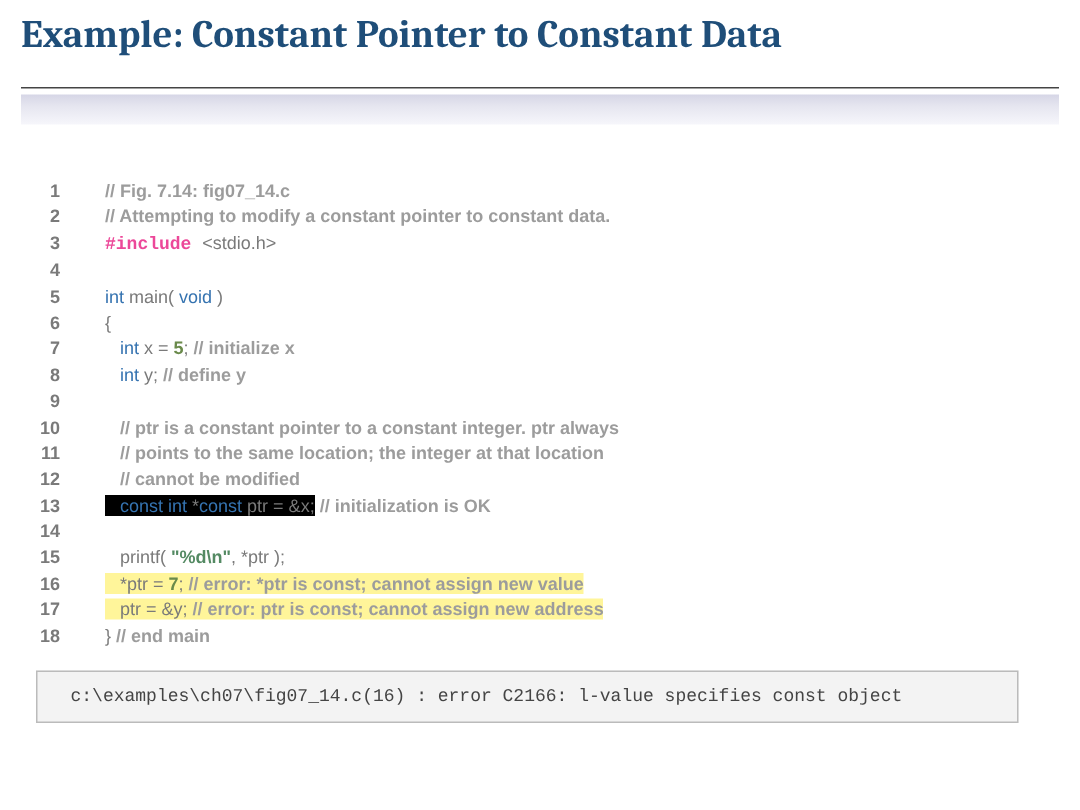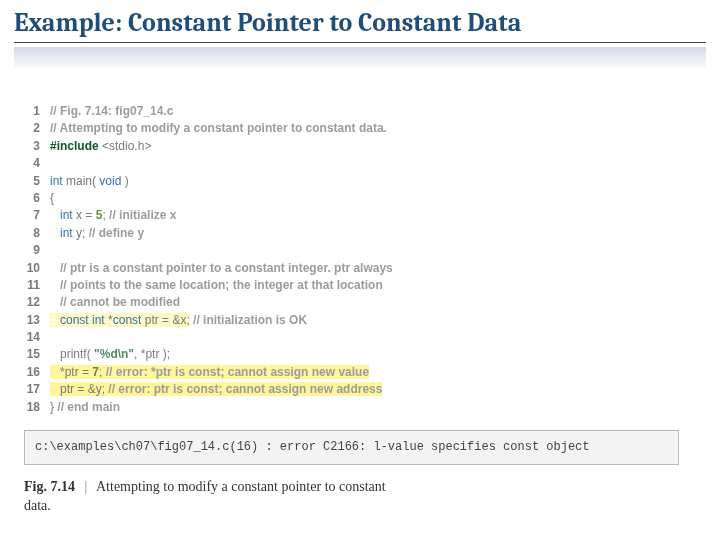--- a/index.html
+++ b/index.html
@@ -16,21 +16,21 @@
     width: 100%;
     height: 100%;
     padding: 8px 14px 0 14px;
   }
   .title {
     font-size: 26px;
     color: #1f4e79;
     font-family: Cambria, Georgia, serif;
     margin: 0 0 4px 0;
     border-bottom: 1px solid #444;
-    padding-bottom: 4px;
+    padding-bottom: 20px;
   }
   .gradient-bar {
     height: 20px;
     background: linear-gradient(180deg, #d6d6e6 0%, #e6e6f0 40%, #f6f6fb 100%);
     margin-bottom: 36px;
   }
   .code-block {
     font-family: "Helvetica Neue", Arial, sans-serif;
     font-size: 12px;
     line-height: 1.45;
@@ -42,35 +42,35 @@
   .code-row { display: flex; }
   .ln {
     width: 26px;
     text-align: right;
     color: #7a7a7a;
     padding-right: 10px;
     flex-shrink: 0;
     user-select: none;
     font-weight: bold;
   }
-  .code { flex: 1; }
+  .code { flex: 1; margin-left: 20px; }
   .cm { color: #9c9c9c; font-weight: bold; } 
-  .pp { color: #14532d; font-weight: bold; } 
+  .pp { color: #ec4899; font-weight: bold; font-family: Liberation Mono, monospace; } 
   .kw { color: #3573b0; font-weight: normal; } 
   .id { color: #7a7a7a; font-weight: normal; } 
   .st { color: #548a63; font-weight: bold; } 
   .nm { color: #6a8a4b; font-weight: bold; } 
-  .hl-green { background: #fef9c3; display: inline; }
+  .hl-green { background: #000000; display: inline; }
   .hl-yellow { background: #fff59a; display: inline; }
   .output-box {
     border: 1px solid #bbb;
     background: #f3f3f3;
     font-family: "Courier New", monospace;
     font-size: 12px;
-    padding: 8px 10px;
+    padding: 8px 22px;
     margin: 0 27px 12px 10px;
     line-height: 1.4;
     color: #444;
   }
   .caption {
     font-family: Georgia, "Times New Roman", serif;
     font-size: 14px;
     color: #333;
     margin-left: 10px;
     line-height: 1.4;
@@ -84,19 +84,13 @@
 <div class="slide">
   <h1 class="title">Example: Constant Pointer to Constant Data</h1>
   <div class="gradient-bar"></div>
 
   <div class="code-block" id="code-block"><div class="code-row"><span class="ln">1</span><span class="code"><span class="cm">// Fig. 7.14: fig07_14.c</span></span></div><div class="code-row"><span class="ln">2</span><span class="code"><span class="cm">// Attempting to modify a constant pointer to constant data.</span></span></div><div class="code-row"><span class="ln">3</span><span class="code"><span class="pp">#include </span><span class="id">&lt;stdio.h&gt;</span></span></div><div class="code-row"><span class="ln">4</span><span class="code">&nbsp;</span></div><div class="code-row"><span class="ln">5</span><span class="code"><span class="kw">int </span><span class="id">main( </span><span class="kw">void</span><span class="id"> )</span></span></div><div class="code-row"><span class="ln">6</span><span class="code"><span class="id">{</span></span></div><div class="code-row"><span class="ln">7</span><span class="code"><span class="id">   </span><span class="kw">int </span><span class="id">x = </span><span class="nm">5</span><span class="id">; </span><span class="cm">// initialize x</span></span></div><div class="code-row"><span class="ln">8</span><span class="code"><span class="id">   </span><span class="kw">int </span><span class="id">y; </span><span class="cm">// define y</span></span></div><div class="code-row"><span class="ln">9</span><span class="code">&nbsp;</span></div><div class="code-row"><span class="ln">10</span><span class="code"><span class="id">   </span><span class="cm">// ptr is a constant pointer to a constant integer. ptr always</span></span></div><div class="code-row"><span class="ln">11</span><span class="code"><span class="id">   </span><span class="cm">// points to the same location; the integer at that location</span></span></div><div class="code-row"><span class="ln">12</span><span class="code"><span class="id">   </span><span class="cm">// cannot be modified</span></span></div><div class="code-row"><span class="ln">13</span><span class="code"><span class="hl-green"><span class="id">   </span><span class="kw">const int </span><span class="id">*</span><span class="kw">const </span><span class="id">ptr = &amp;x;</span></span><span class="id"> </span><span class="cm">// initialization is OK</span></span></div><div class="code-row"><span class="ln">14</span><span class="code">&nbsp;</span></div><div class="code-row"><span class="ln">15</span><span class="code"><span class="id">   printf( </span><span class="st">"%d\n"</span><span class="id">, *ptr );</span></span></div><div class="code-row"><span class="ln">16</span><span class="code"><span class="hl-yellow"><span class="id">   *ptr = </span><span class="nm">7</span><span class="id">; </span><span class="cm">// error: *ptr is const; cannot assign new value</span></span></span></div><div class="code-row"><span class="ln">17</span><span class="code"><span class="hl-yellow"><span class="id">   ptr = &amp;y; </span><span class="cm">// error: ptr is const; cannot assign new address</span></span></span></div><div class="code-row"><span class="ln">18</span><span class="code"><span class="id">} </span><span class="cm">// end main</span></span></div></div>
 
   <div class="output-box">
     <div>c:\examples\ch07\fig07_14.c(16) : error C2166: l-value specifies const object</div>
   </div>
 
-  <div class="caption">
-    <span class="fig-label">Fig. 7.14</span>
-    <span class="divider">|</span>
-    <span>Attempting to modify a constant pointer to constant</span><br>
-    <span>data.</span>
-  </div>
 </div>
 
 </body></html>

